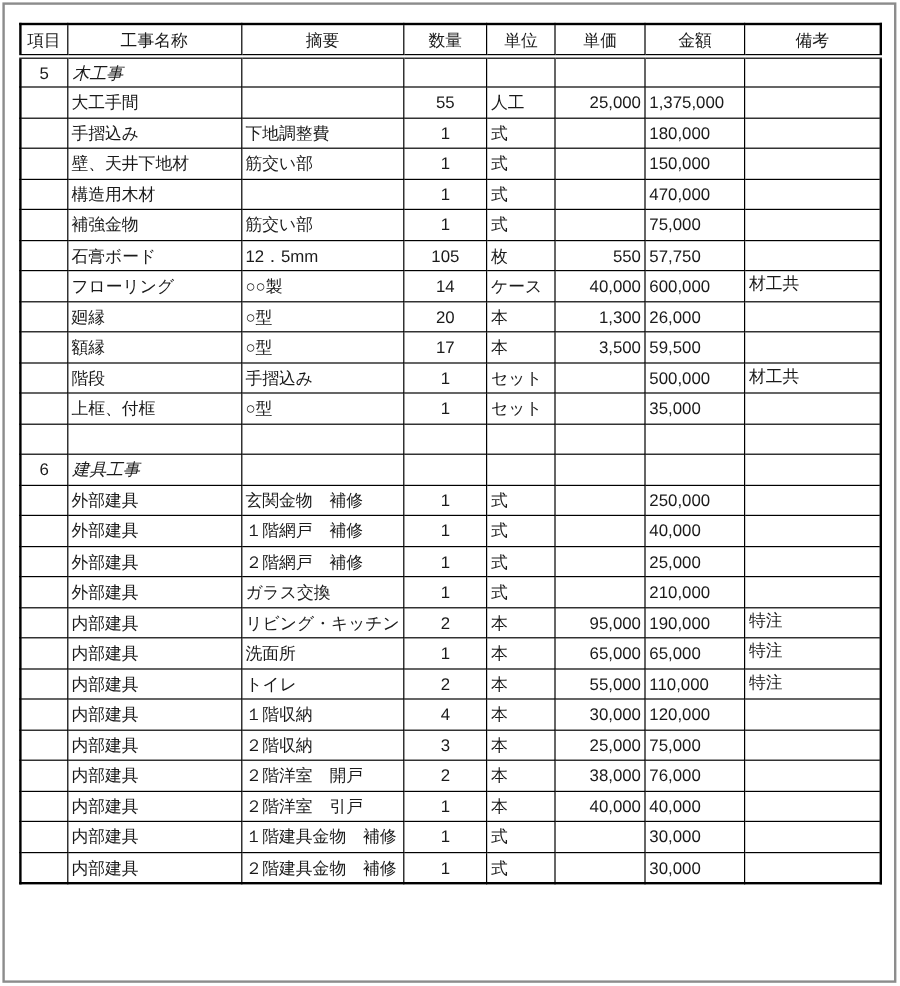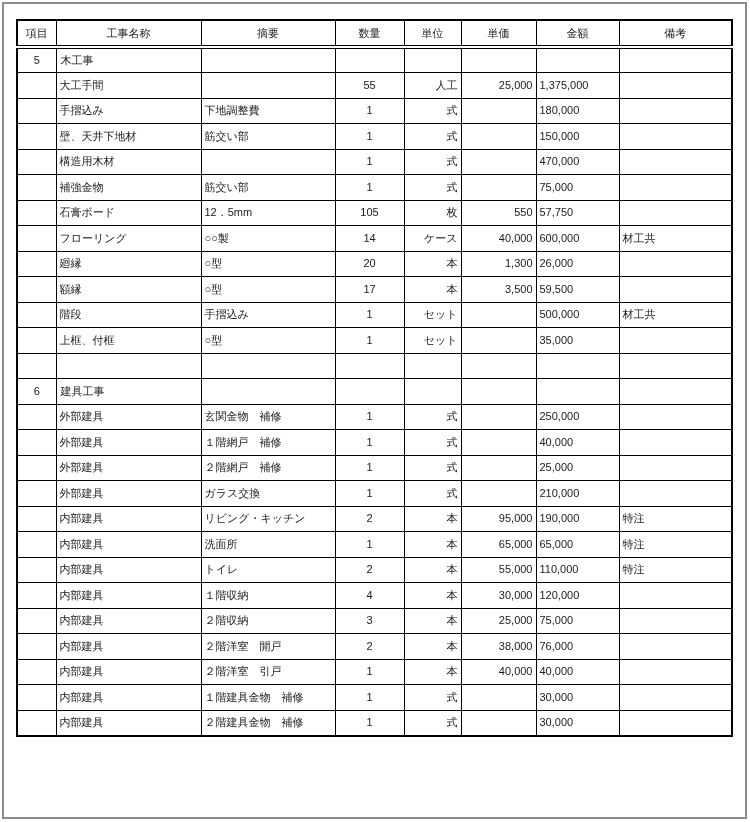--- a/index.html
+++ b/index.html
@@ -24,21 +24,21 @@
     border: 2px solid #8c8c8c;
     pointer-events: none;
   }
   table.estimate {
     position: absolute;
     left: 16px;
     top: 19px;
     border-collapse: collapse;
     table-layout: fixed;
     border: 2px solid #000000;
-    font-size: 11px;
+    font-size: 14px;
     line-height: 1;
   }
   table.estimate th,
   table.estimate td {
     border: 1px solid #000000;
     overflow: hidden;
     white-space: nowrap;
     vertical-align: middle;
     padding: 0 3px;
     font-weight: normal;
@@ -48,24 +48,24 @@
   }
   table.estimate thead th {
     text-align: center;
     border-bottom: 4px double #000000;
   }
   table.estimate tbody tr {
     height: 25.5px;
   }
   .cell-item_no   { text-align: center; }
   .cell-name      { text-align: left; padding-left: 19px; }
-  .cell-name.section { padding-left: 4px; }
+  .cell-name.section { padding-left: 4px; font-style: italic; }
   .cell-summary   { text-align: left; padding-left: 6px; }
   .cell-qty       { text-align: center; }
-  .cell-unit      { text-align: right; }
+  .cell-unit      { text-align: left; }
   .cell-unit_price{ text-align: right; padding-right: 8px; }
   .cell-amount    { padding-right: 8px; }
   .cell-note      { text-align: left; padding-left: 4px; font-family: Liberation Serif, serif; }
 </style>
 </head>
 <body>
 
 <div class="page-frame"></div>
 
 <table class="estimate">

